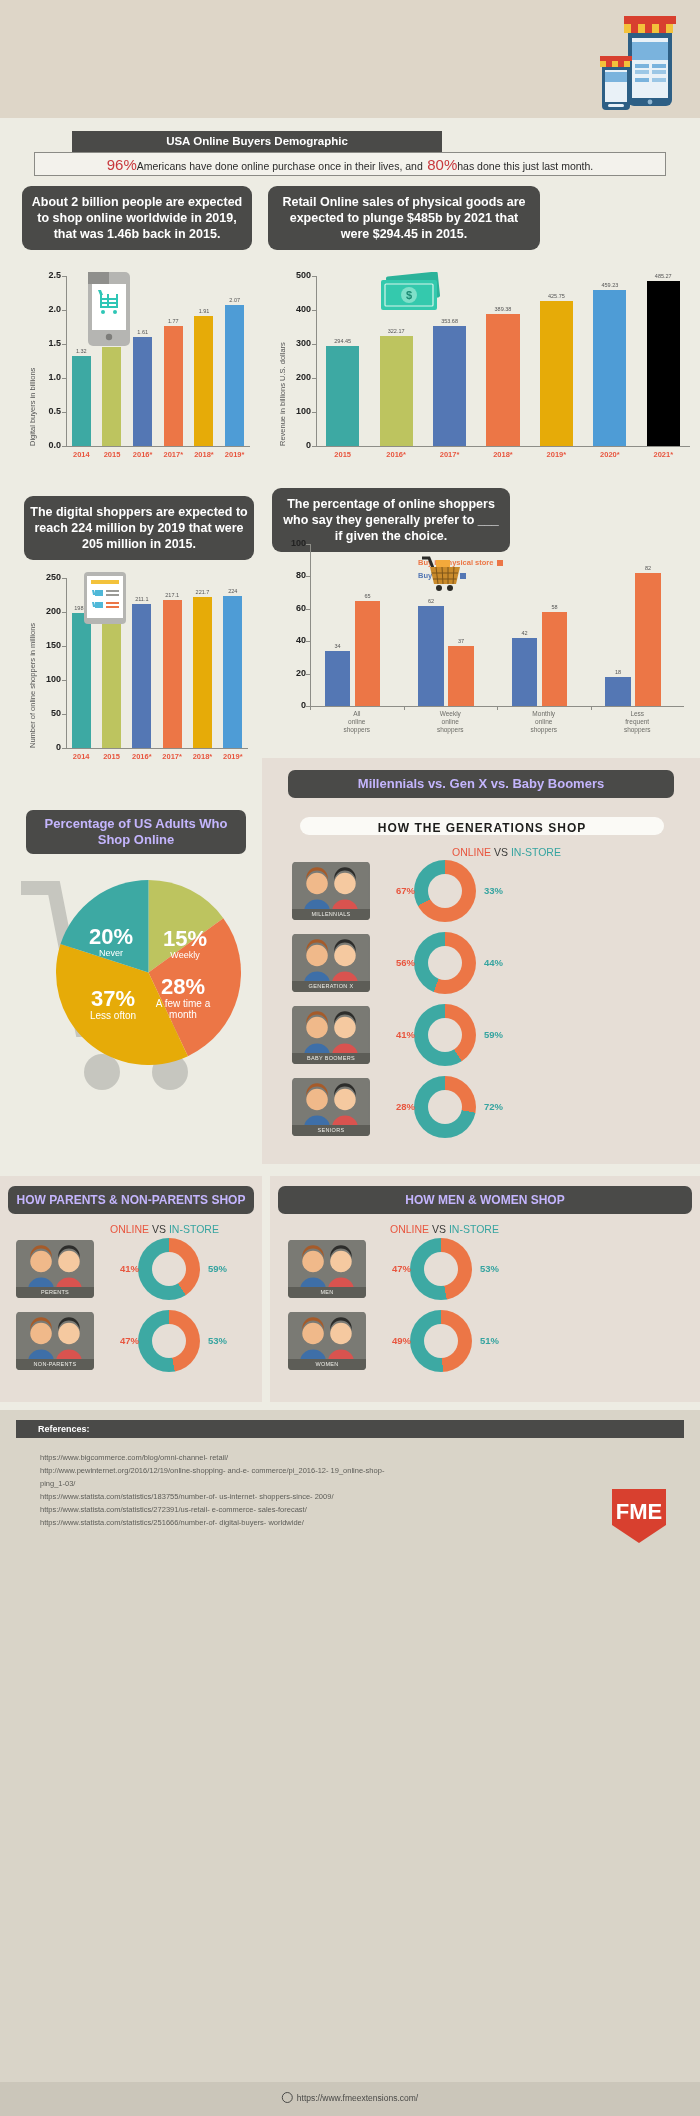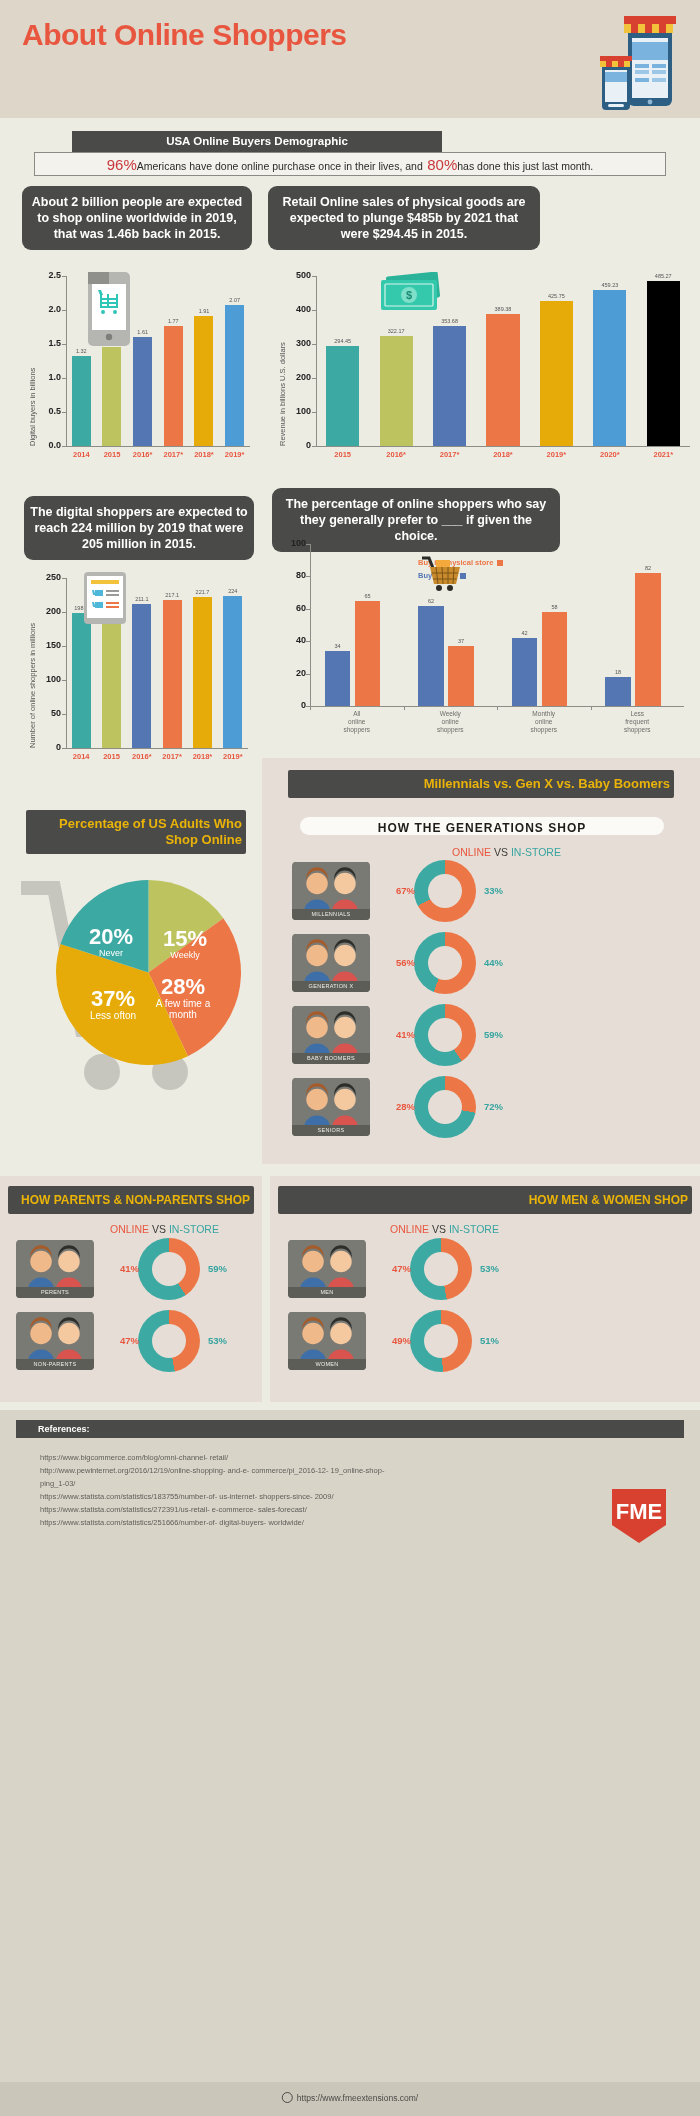--- a/index.html
+++ b/index.html
@@ -38,22 +38,22 @@
   .legend-row { position:absolute; font-size:7.5px; font-weight:bold; white-space:nowrap;}
   .lg-sq { display:inline-block; width:6px; height:6px; vertical-align:-1px; margin-left:4px; }
 
   .pie-wrap { position:absolute; }
   .cart-art { position:absolute; }
 
   .panel-right { position:absolute; left:262px; top:758px; width:438px; height:406px; background:#e6ded6; }
   .panel-bot-l { position:absolute; left:0px; top:1176px; width:262px; height:226px; background:#e6ded6; }
   .panel-bot-r { position:absolute; left:270px; top:1176px; width:430px; height:226px; background:#e6ded6; }
 
-  .sec-title { position:absolute; background:#4a4a48; color:#eab308; font-size:13px;
-    font-weight:bold; text-align:right; border-radius:2px; line-height:16px; padding:6px 4px; }
+  .sec-title { position:absolute; background:#4a4a48; color:#c4b5fd; font-size:13px;
+    font-weight:bold; text-align:center; border-radius:7px; line-height:16px; padding:6px 4px; }
   .white-pill { position:absolute; background:#fbfaf6; border-radius:11px; text-align:center;
     font-size:12px; font-weight:bold; color:#1d1d1b; letter-spacing:1px; }
   .ovs { position:absolute; font-size:10.5px; font-weight:normal; white-space:nowrap; }
   .ovs .on { color:#e8563f; }
   .ovs .vs { color:#3a3a38; }
   .ovs .in { color:#36a4a0; }
 
   .avatar { position:absolute; background:#7a7a74; border-radius:4px; overflow:hidden; }
   .avatar .capb { position:absolute; left:0; bottom:0; width:100%; height:11px;
     background:#5d5d57; color:#efefe9; font-size:5.5px; text-align:center; line-height:11px; letter-spacing:0.3px;}
@@ -71,21 +71,20 @@
   .footer-bar { position:absolute; left:0; top:2082px; width:700px; height:34px; background:#cbc6ba; }
   .footer-txt { position:absolute; top:2092px; left:50%; transform:translateX(-50%);
     font-size:8.5px; color:#4a4a48; white-space:nowrap; }
   .globe { display:inline-block; width:11px; height:11px; border:1px solid #4a4a48; border-radius:50%; vertical-align:-2px; margin-right:4px;}
 </style>
 </head>
 <body>
 
 <div class="hdr-band"></div>
 <div class="hdr-title">
-  <div>About Online Shoppers</div>
 </div>
 <svg class="phone-art" viewBox="0 0 78 100">
   <rect x="28" y="14" width="44" height="80" rx="6" fill="#2d5f85"></rect>
   <rect x="32" y="26" width="36" height="60" fill="#e9f1f7"></rect>
   <rect x="32" y="30" width="36" height="18" fill="#7ab3dd"></rect>
   <rect x="35" y="52" width="14" height="4" fill="#7ab3dd"></rect>
     <rect x="35" y="58" width="14" height="4" fill="#9cc7e6"></rect>
   <rect x="52" y="52" width="14" height="4" fill="#7ab3dd"></rect>
     <rect x="52" y="58" width="14" height="4" fill="#9cc7e6"></rect>
   <rect x="35" y="66" width="14" height="4" fill="#7ab3dd"></rect>
@@ -216,21 +215,21 @@
 <svg class="cart-art" style="left:375px; top:272px;" width="72" height="46" viewBox="0 0 72 46">
   <rect x="12" y="2" width="52" height="26" rx="2" fill="#2bb39a" transform="rotate(-6 38 15)"></rect>
   <rect x="6" y="8" width="56" height="30" rx="2" fill="#34c9ad"></rect>
   <rect x="10" y="12" width="48" height="22" rx="1" fill="none" stroke="#d6f5ec" stroke-width="1.2"></rect>
   <circle cx="34" cy="23" r="8" fill="#7fe0c9"></circle>
   <text x="34" y="27" font-size="11" font-family="Liberation Sans, sans-serif" fill="#1d8b74" text-anchor="middle" font-weight="bold">$</text>
 </svg>
 
 <div class="cap" style="left:24px; top:496px; width:230px;">The digital shoppers are expected to reach 224 million by 2019 that were 205 million in 2015.</div>
 
-<div class="cap" style="left:272px; top:488px; width:288px;">The percentage of online shoppers who say  they generally prefer to ___ if given the choice.</div>
+<div class="cap" style="left:272px; top:488px; width:238px;">The percentage of online shoppers who say  they generally prefer to ___ if given the choice.</div>
 
 <div class="chart" id="chart3" style="left:26px; top:570px; width:228px; height:200px;">
     <div class="axisline" style="left: 40px; top: 8px; width: 1px; height: 170px;"></div>
     <div class="axisline" style="left: 40px; top: 178px; width: 182px; height: 1px;"></div>
     <div class="ylab" style="left: 9px; top: 172px;">0</div>
     <div class="tick" style="left: 36px; top: 178px;"></div>
     <div class="ylab" style="left: 9px; top: 138px;">50</div>
     <div class="tick" style="left: 36px; top: 144px;"></div>
     <div class="ylab" style="left: 9px; top: 104px;">100</div>
     <div class="tick" style="left: 36px; top: 110px;"></div>

